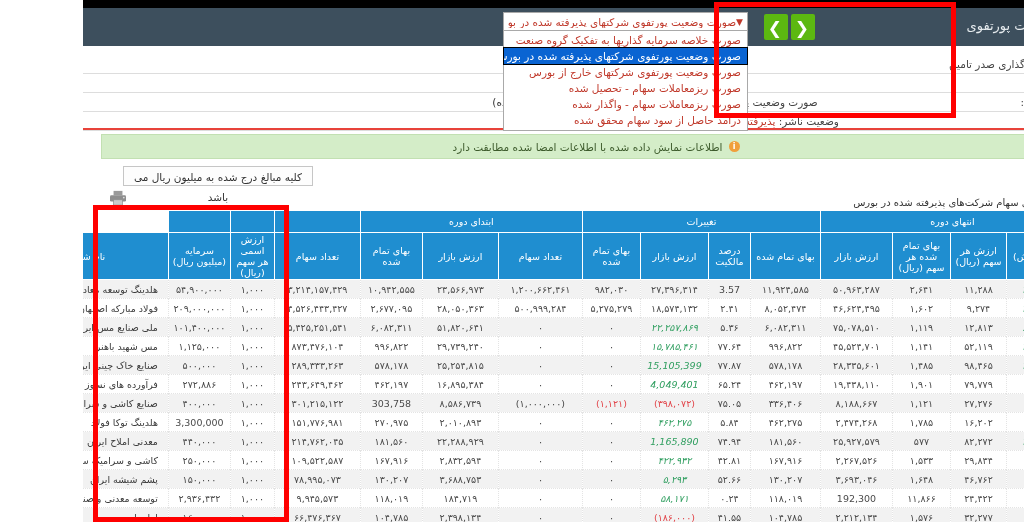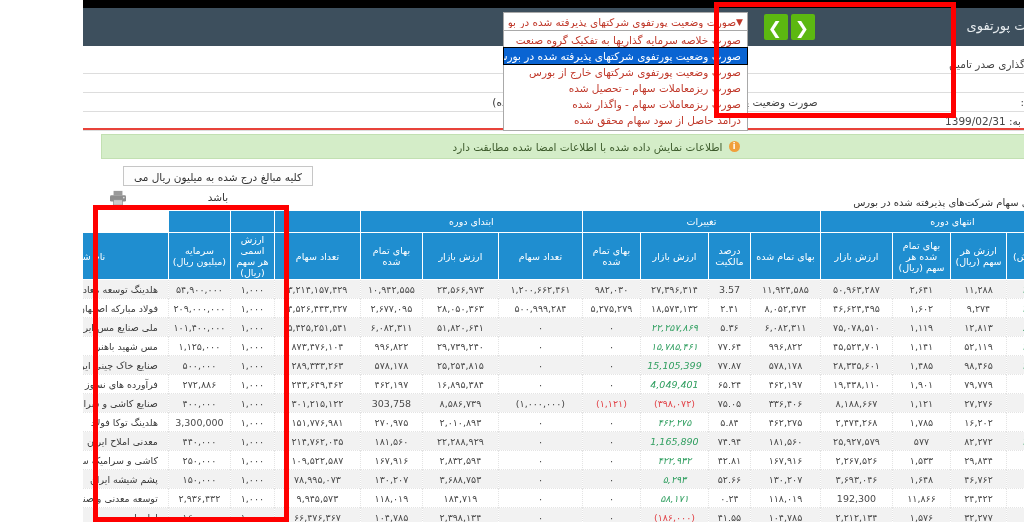--- a/index.html
+++ b/index.html
@@ -184,24 +184,20 @@
     <div class="info-right">
       <span>کد صنعت (ISIC):</span>
       <span></span>
     </div>
     <div class="info-left">
       <span>صورت وضعیت پورتفوی 1 ماهه منتهی به 1399/02/31</span>
       <span class="info-val-dark">(حسابرسی نشده)</span>
     </div>
   </div>
   <div class="inforow">
-    <div class="info-right">
-      <span>سال مالی منتهی به:</span>
-      <span>1399/02/31</span>
-    </div>
     <div class="info-left">
       <span>وضعیت ناشر:</span>
       <span class="info-val">پذیرفته شده در بورس تهران</span>
     </div>
   </div>
 </div>
 <div class="redline"></div>
 
 <div class="alertbar">
   <span class="info-icon">i</span>

